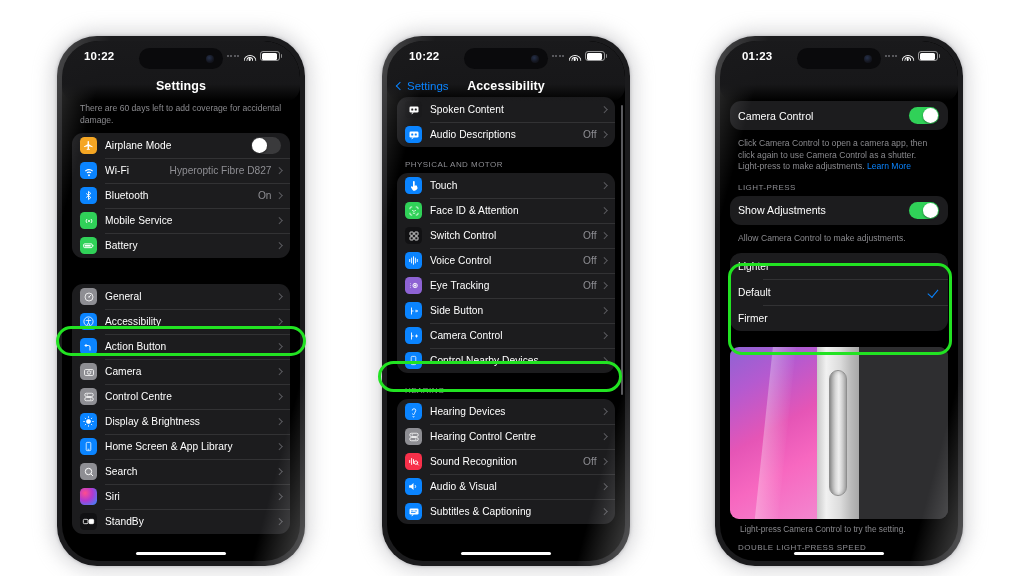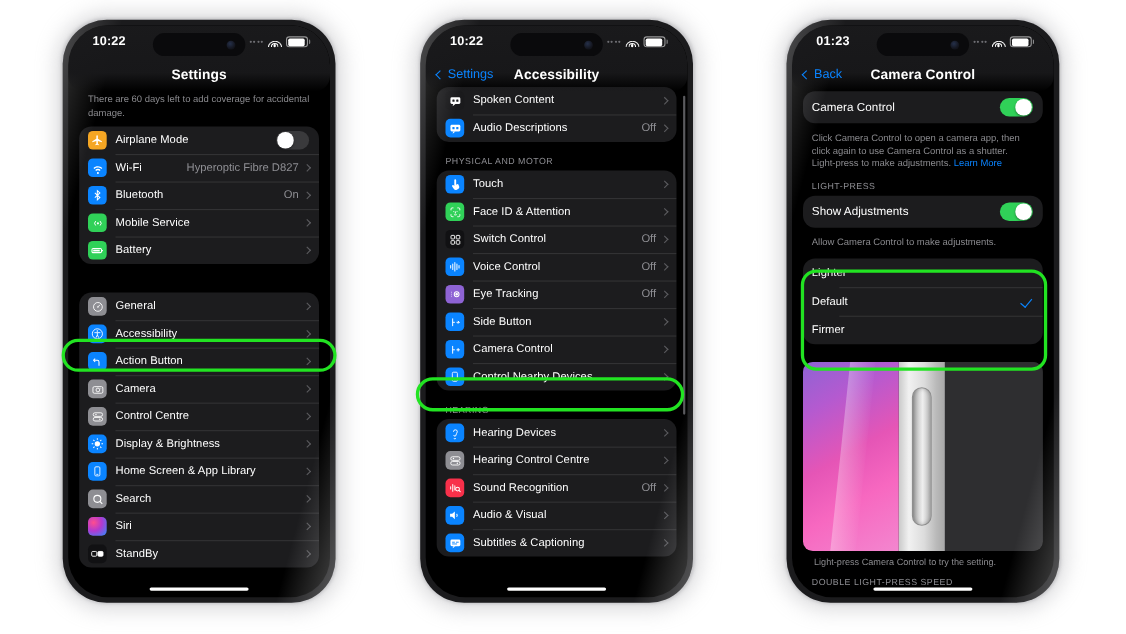--- a/index.html
+++ b/index.html
@@ -16,20 +16,21 @@
   }
 
   
   .phone {
     position: absolute;
     border-radius: 40px;
     background: #1b1b1d;
     padding: 5px;
     box-shadow: 0 0 18px 6px rgba(170,170,175,0.42),
                 0 0 3px 1px rgba(120,120,125,0.35);
+    margin-top: 18px;
   }
   .phone::after{
     content:"";
     position:absolute; inset:0;
     border-radius:40px;
     pointer-events:none;
     background: linear-gradient(105deg, rgba(255,255,255,0.22) 0%, rgba(255,255,255,0.0) 14%,
                 rgba(255,255,255,0.0) 86%, rgba(255,255,255,0.28) 100%);
   }
   .screen {
@@ -801,27 +802,20 @@
           <span class="sb-batt">
               <span class="shell"></span>
               <span class="fill"></span>
               <span class="cap"></span>
             </span>
         </span>
       </div>
       <div class="notch">
           <span class="cam"></span>
         </div>
-      <div class="navbar">
-        <span class="nav-back">
-          <span class="chev-left"></span>
-          <span>Back</span>
-        </span>
-        <span class="nav-title">Camera Control</span>
-      </div>
 
       <div class="home-ind"></div>
     </div>
 
     <div class="ring" style="left:13px; top:227px; width:224px; height:92px; border-radius:14px;"></div>
   </div>
 
 </div>
 
 </body></html>

